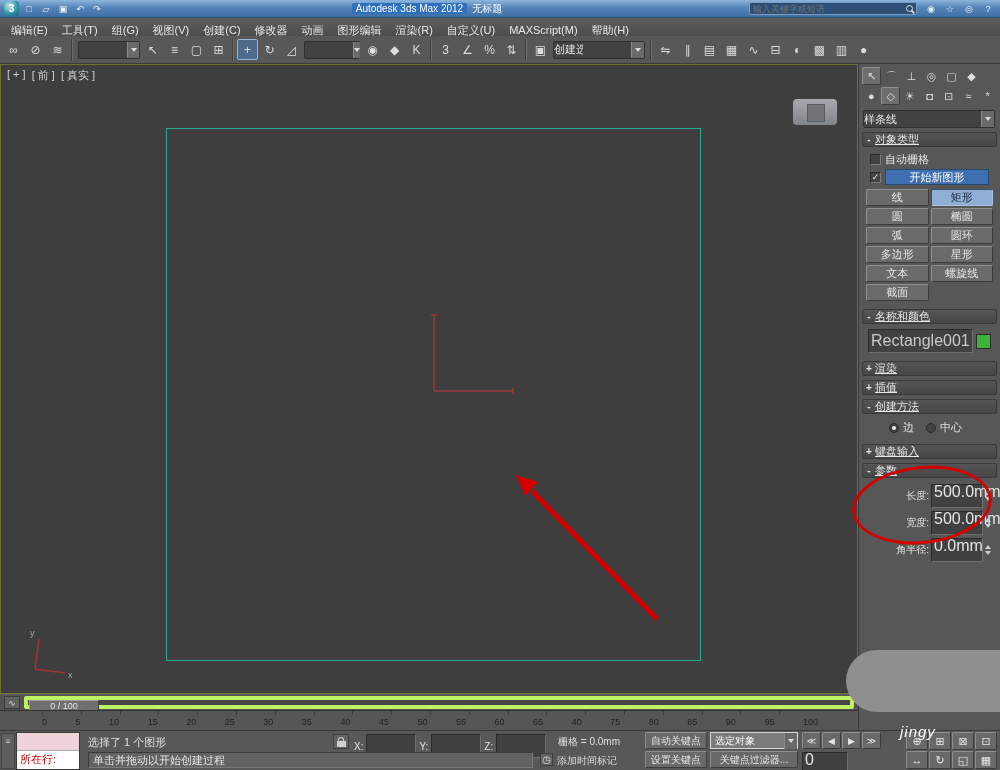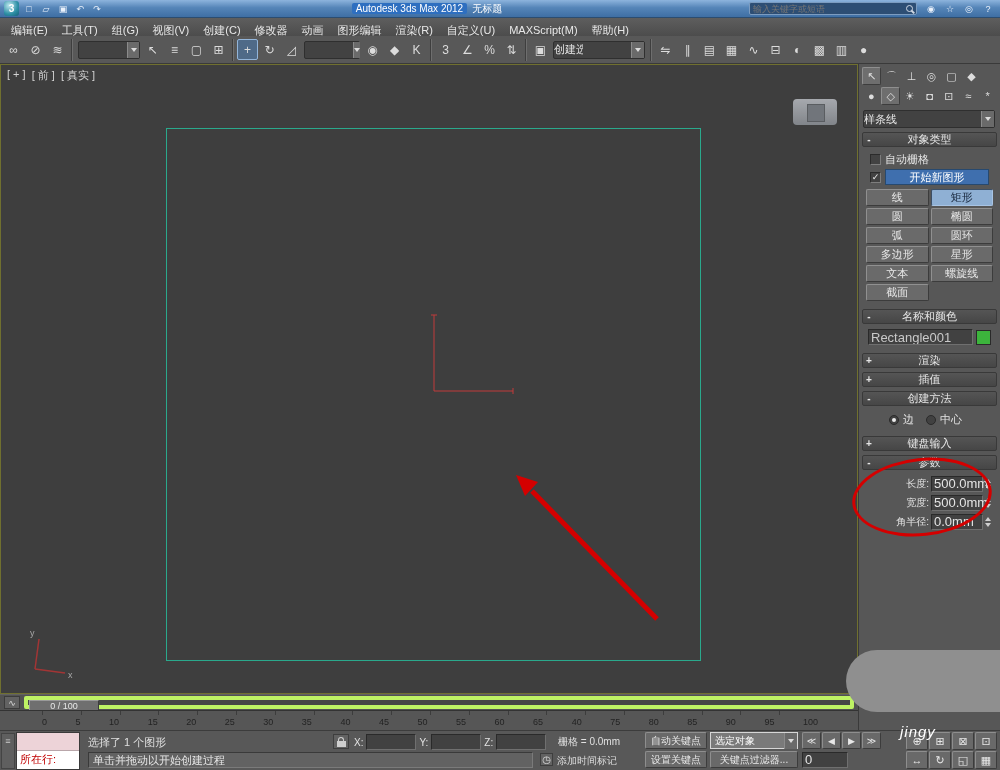--- a/index.html
+++ b/index.html
@@ -68,35 +68,35 @@
   #panel { position:absolute; top:64px; left:858px; width:142px; height:666px; background:#575757;
     border-left:1px solid #3a3a3a; padding:2px 1px; }
   .ptab-row { display:flex; gap:1px; padding:1px 2px; }
   .ptab { width:19px; height:18px; display:flex; align-items:center; justify-content:center;
     color:#ddd; font-size:11px; background:transparent; border:1px solid transparent; border-radius:2px; }
   .ptab.active { background:#6e6e6e; border-color:#8f8f8f #3d3d3d #3d3d3d #8f8f8f; }
   .rollout { margin:4px 2px 0; }
   .rollout-header { height:15px; background:linear-gradient(#555,#464646); border:1px solid #393939;
     border-radius:2px; display:flex; align-items:center; color:#e6e6e6; font-size:11px; }
   .ro-sign { width:12px; text-align:center; font-weight:bold; font-size:10px; }
-  .ro-title { flex:1; text-align:center; padding-right:12px; }
+  .ro-title { flex:1; padding-right:12px;text-decoration:underline; }
   .ro-body { padding:3px 2px 2px; position:relative; }
   .cb-row { display:flex; align-items:center; gap:4px; margin:2px 6px; }
   .cb { width:11px; height:11px; background:#424242; border:1px solid; flex:0 0 auto;
     border-color:#2b2b2b #7e7e7e #7e7e7e #2b2b2b; display:flex; align-items:center; justify-content:center;
     font-size:9px; color:#f0f0f0; line-height:1; }
   .cb-label { font-size:11px; color:#e4e4e4; }
   .sns-label { flex:1; background:#3f6fae; border:1px solid #27496f; color:#fff; text-align:center;
     font-size:11px; line-height:14px; height:16px; }
   .ot-grid { display:grid; grid-template-columns:1fr 1fr; gap:2px; margin:4px 2px 2px; }
   .pbtn { height:17px; background:#6a6a6a; border:1px solid; border-color:#909090 #3c3c3c #3c3c3c #909090;
     border-radius:2px; color:#e8e8e8; font-size:11px; display:flex; align-items:center; justify-content:center; }
   .pbtn.active { background:#8fb0d4; color:#17263c; border-color:#3c4f66 #a8c4e4 #a8c4e4 #3c4f66; }
   .field { background:#414141; border:1px solid; border-color:#2a2a2a #6f6f6f #6f6f6f #2a2a2a;
-    color:#e4e4e4; font-size:13px; height:16px; padding:0 2px; font-family:inherit; }
+    color:#e4e4e4; font-size:16px; height:24px; padding:0 2px; font-family:inherit; }
   .nc-row { display:flex; gap:3px; align-items:center; margin:2px 4px; }
   .name-input { flex:1; min-width:0; color:#c9c9c9; }
   .swatch { width:15px; height:15px; border:1px solid #2a2a2a; flex:0 0 auto; }
   .cm-row { display:flex; align-items:center; gap:4px; justify-content:center; margin:3px 0; }
   .radio { width:10px; height:10px; border-radius:50%; background:#414141; border:1px solid #2a2a2a;
     display:inline-flex; align-items:center; justify-content:center; }
   .radio.checked::after { content:""; width:4px; height:4px; border-radius:50%; background:#ececec; }
   .radio-label { font-size:11px; margin-right:8px; }
   .param-row { display:flex; justify-content:flex-end; align-items:center; gap:2px; margin:3px 4px; }
   .param-label { font-size:10px; color:#e2e2e2; }

